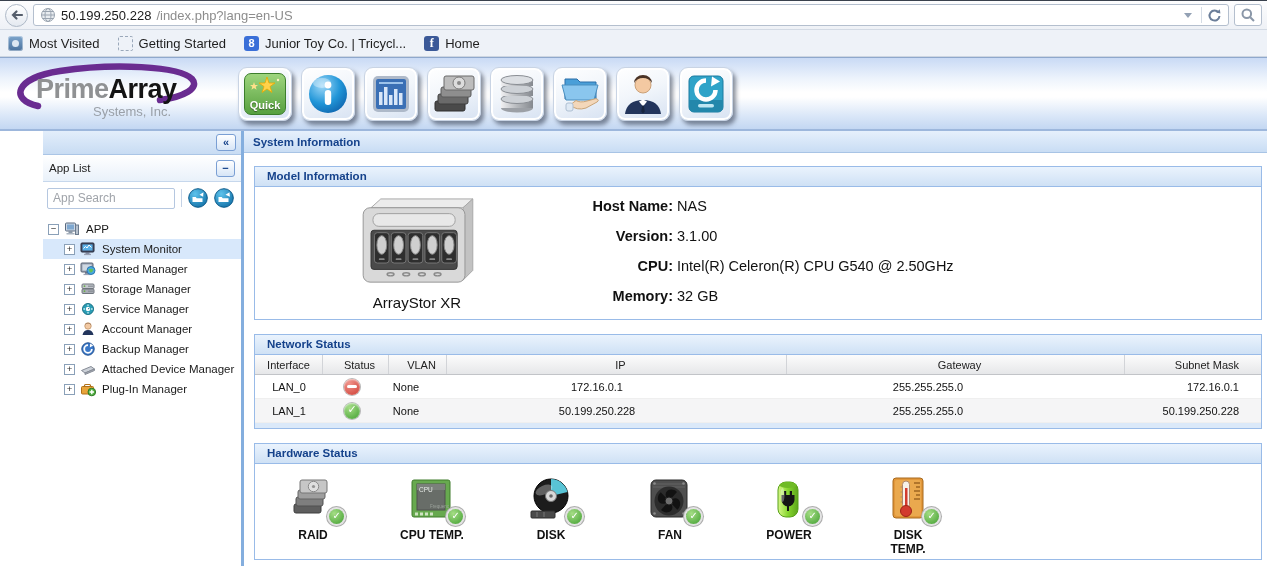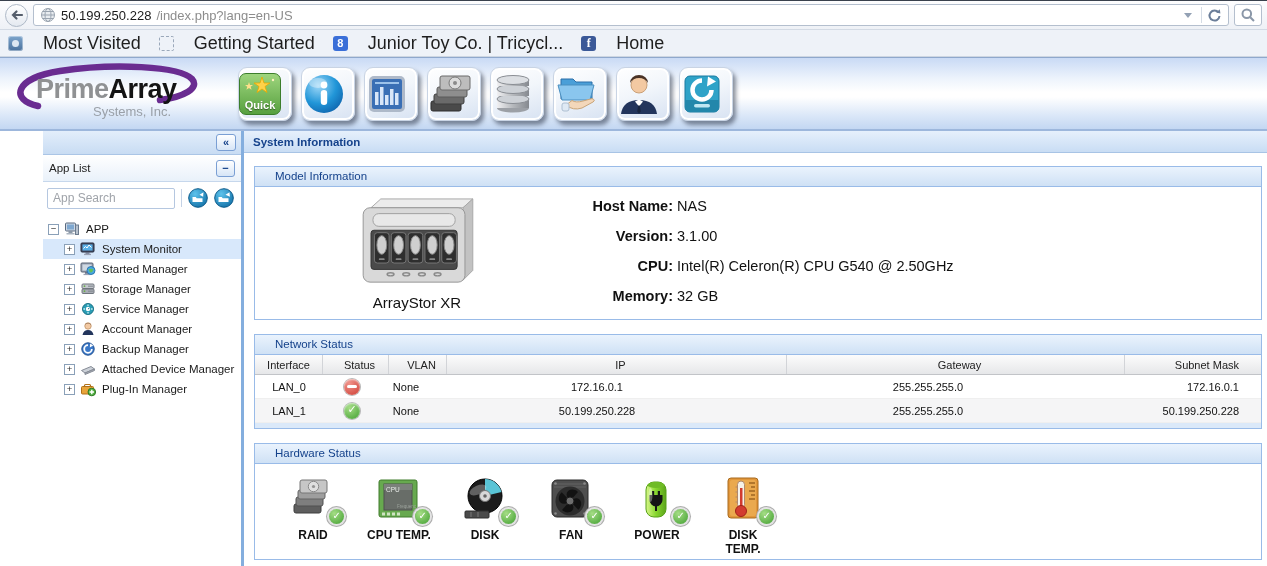--- a/index.html
+++ b/index.html
@@ -19,21 +19,21 @@
   .url-spacer { flex:1; }
   .dd-caret { width:0; height:0; border-left:4px solid transparent; border-right:4px solid transparent;
     border-top:5px solid #93a1b4; margin-right:4px; cursor:pointer; }
   .url-sep { width:1px; height:16px; background:#d5dce5; }
   .reload { cursor:pointer; display:flex; }
   .search-box { width:28px; height:22px; background:#fff; border:1px solid #b4bfce; border-radius:3px;
     display:flex; align-items:center; justify-content:center; flex:none; cursor:pointer; }
 
   .bookmarks { height:27px; background:#eef2f8; border-bottom:1px solid #cdd6e2;
     display:flex; align-items:center; padding:0 8px; gap:18px; }
-  .bm { display:flex; align-items:center; gap:20px; font-size:18px; color:#1e1e1e; cursor:pointer; }
+  .bm { display:flex; gap:6px; font-size:13px; color:#1e1e1e; cursor:pointer; }
   .bm-ic { width:15px; height:15px; border-radius:3px; flex:none; display:flex; align-items:center; justify-content:center; }
   .bm-ic.mv { background:linear-gradient(#7fa6cd,#48709c); box-shadow:inset 0 0 0 1px rgba(255,255,255,.4); }
   .bm-ic.mv::after { content:""; width:7px; height:7px; border-radius:50%; background:#dce7f2; }
   .bm-ic.gs { border:1.5px dashed #9aa8ba; border-radius:2px; }
   .bm-ic.g8 { background:#3a6fd8; color:#fff; font-weight:bold; font-size:11px; }
   .bm-ic.g8::after { content:"8"; }
   .bm-ic.fb { background:#3b5998; color:#fff; font-weight:bold; font-size:12px; }
   .bm-ic.fb::after { content:"f"; font-family:"Liberation Serif",serif; }
 
   
@@ -42,21 +42,21 @@
     display:flex; align-items:center; }
   .logo { width:238px; position:relative; height:100%; flex:none; }
   .swoosh { position:absolute; left:8px; top:4px; }
   .logo-text { position:absolute; left:36px; top:16px; font-size:27px; font-weight:bold; letter-spacing:-0.5px; }
   .lt1 { color:#8f9193; } .lt2 { color:#141414; }
   .logo-sub { position:absolute; left:93px; top:46px; font-size:13px; color:#9aa0a8; }
   .tools { display:flex; gap:9px; padding-top:1px; }
   .tool-btn { width:54px; height:54px; border-radius:9px; border:1px solid #c9d4e4;
     background:linear-gradient(160deg,#ffffff 0%,#f2f6fb 45%,#d7e2f2 100%);
     box-shadow:3px 4px 4px rgba(45,55,75,.55), inset 0 0 0 2px #ffffff;
-    display:flex; align-items:center; cursor:pointer; }
+    display:flex; align-items:center; justify-content:center; cursor:pointer; }
   .quick-tile { width:42px; height:42px; border-radius:7px; border:1px solid #3c7e2c;
     background:linear-gradient(#9ed57e,#57a03f); position:relative;
     display:flex; align-items:flex-end; justify-content:center; }
   .quick-label { color:#fff; font-weight:bold; font-size:11px; margin-bottom:3px; text-shadow:0 1px 1px rgba(0,0,0,.45); }
   .qstars { position:absolute; top:2px; left:2px; }
 
   
   .content { flex:1; display:flex; min-height:0; }
   .sidebar { width:201px; border-right:3px solid #84aede; background:#fff; flex:none; display:flex; flex-direction:column;margin-left:43px; }
   .sb-topbar { height:24px; background:linear-gradient(#e3eefb,#c8dcf3); border-bottom:1px solid #aac5e6;
@@ -87,21 +87,21 @@
   .exp.plus::before { content:"+"; } .exp.minus::before { content:"−"; }
   .ticon { width:17px; height:16px; flex:none; margin-right:5px; display:flex; }
   .tlabel { white-space:nowrap; }
 
   .main { flex:1; display:flex; flex-direction:column; background:#fff; min-width:0; }
   .page-titlebar { height:22px; background:linear-gradient(#e6f0fc,#c9ddf4); border-bottom:1px solid #a8c4e5;
     color:#15428b; font-weight:bold; font-size:11.5px; line-height:22px; padding-left:9px; }
   .panels { padding:13px 5px 0 10px; }
   .panel { border:1px solid #99bbe8; background:#fff; margin-bottom:14px; }
   .panel-hd { height:20px; line-height:19px; background:linear-gradient(#eaf3fd,#cfe1f5);
-    border-bottom:1px solid #99bbe8; color:#15428b; font-weight:normal; font-size:11.5px; padding-left:20px; }
+    border-bottom:1px solid #99bbe8; color:#15428b; font-weight:bold; font-size:11.5px; padding-left:12px; }
 
   
   .model-bd { height:132px; display:flex; }
   .device { margin-left:86px; width:152px; padding-top:9px; text-align:center; flex:none; }
   .device-name { font-size:15px; color:#111; margin-top:2px; }
   .fields { margin-left:58px; padding-top:10px; }
   .frow { margin-bottom:12px; white-space:nowrap; }
   .flabel { display:inline-block; width:122px; text-align:right; font-weight:bold; font-size:14.5px; color:#111; }
   .fvalue { font-size:14.5px; color:#111; margin-left:4px; }
 
@@ -120,21 +120,21 @@
   .net-status { width:16px; height:16px; border-radius:50%; position:relative;
     box-shadow:0 0 0 1px #b8b8b8, inset 0 1px 2px rgba(255,255,255,.65); }
   .net-status.down { background:radial-gradient(circle at 35% 30%, #f0938a, #cc3a30); }
   .net-status.down::after { content:""; position:absolute; left:3px; right:3px; top:6.5px; height:3px;
     background:#fff; border-radius:1.5px; }
   .net-status.up { background:radial-gradient(circle at 35% 30%, #a5dd85, #3f9e2f); }
   .net-status.up::after { content:"✓"; color:#fff; font-size:11px; font-weight:bold; position:absolute;
     top:0.5px; left:3.5px; }
 
   
-  .hw-bd { height:95px; display:flex; padding:11px 0 0 15px; }
+  .hw-bd { height:95px; display:flex; padding:11px 0 0 15px;gap:33px; }
   .hw-item { width:86px; display:flex; flex-direction:column; align-items:center; flex:none; }
   .hw-ic { position:relative; width:48px; height:48px; }
   .hw-label { font-weight:bold; font-size:12px; color:#111; text-align:center; margin-top:5px;
     line-height:14px; width:66px; }
   .ok-badge { position:absolute; right:-7px; bottom:-1px; width:15px; height:15px; border-radius:50%;
     background:#fff; box-shadow:0 0 0 2px #e3e3e3, 0 0 0 3px #adadad; }
   .ok-badge.ok { background:radial-gradient(circle at 35% 30%, #a5dd85, #3f9e2f); }
   .ok-badge.ok::after { content:"✓"; color:#fff; font-size:10px; font-weight:bold; position:absolute;
     top:1px; left:3.5px; }
 </style>

